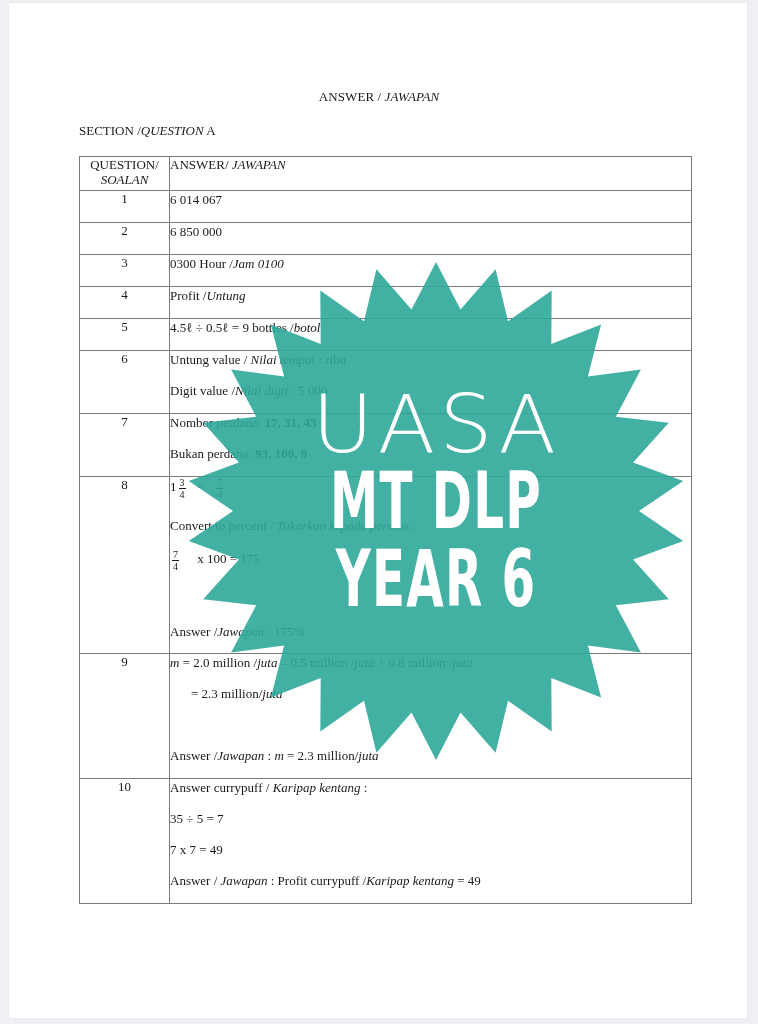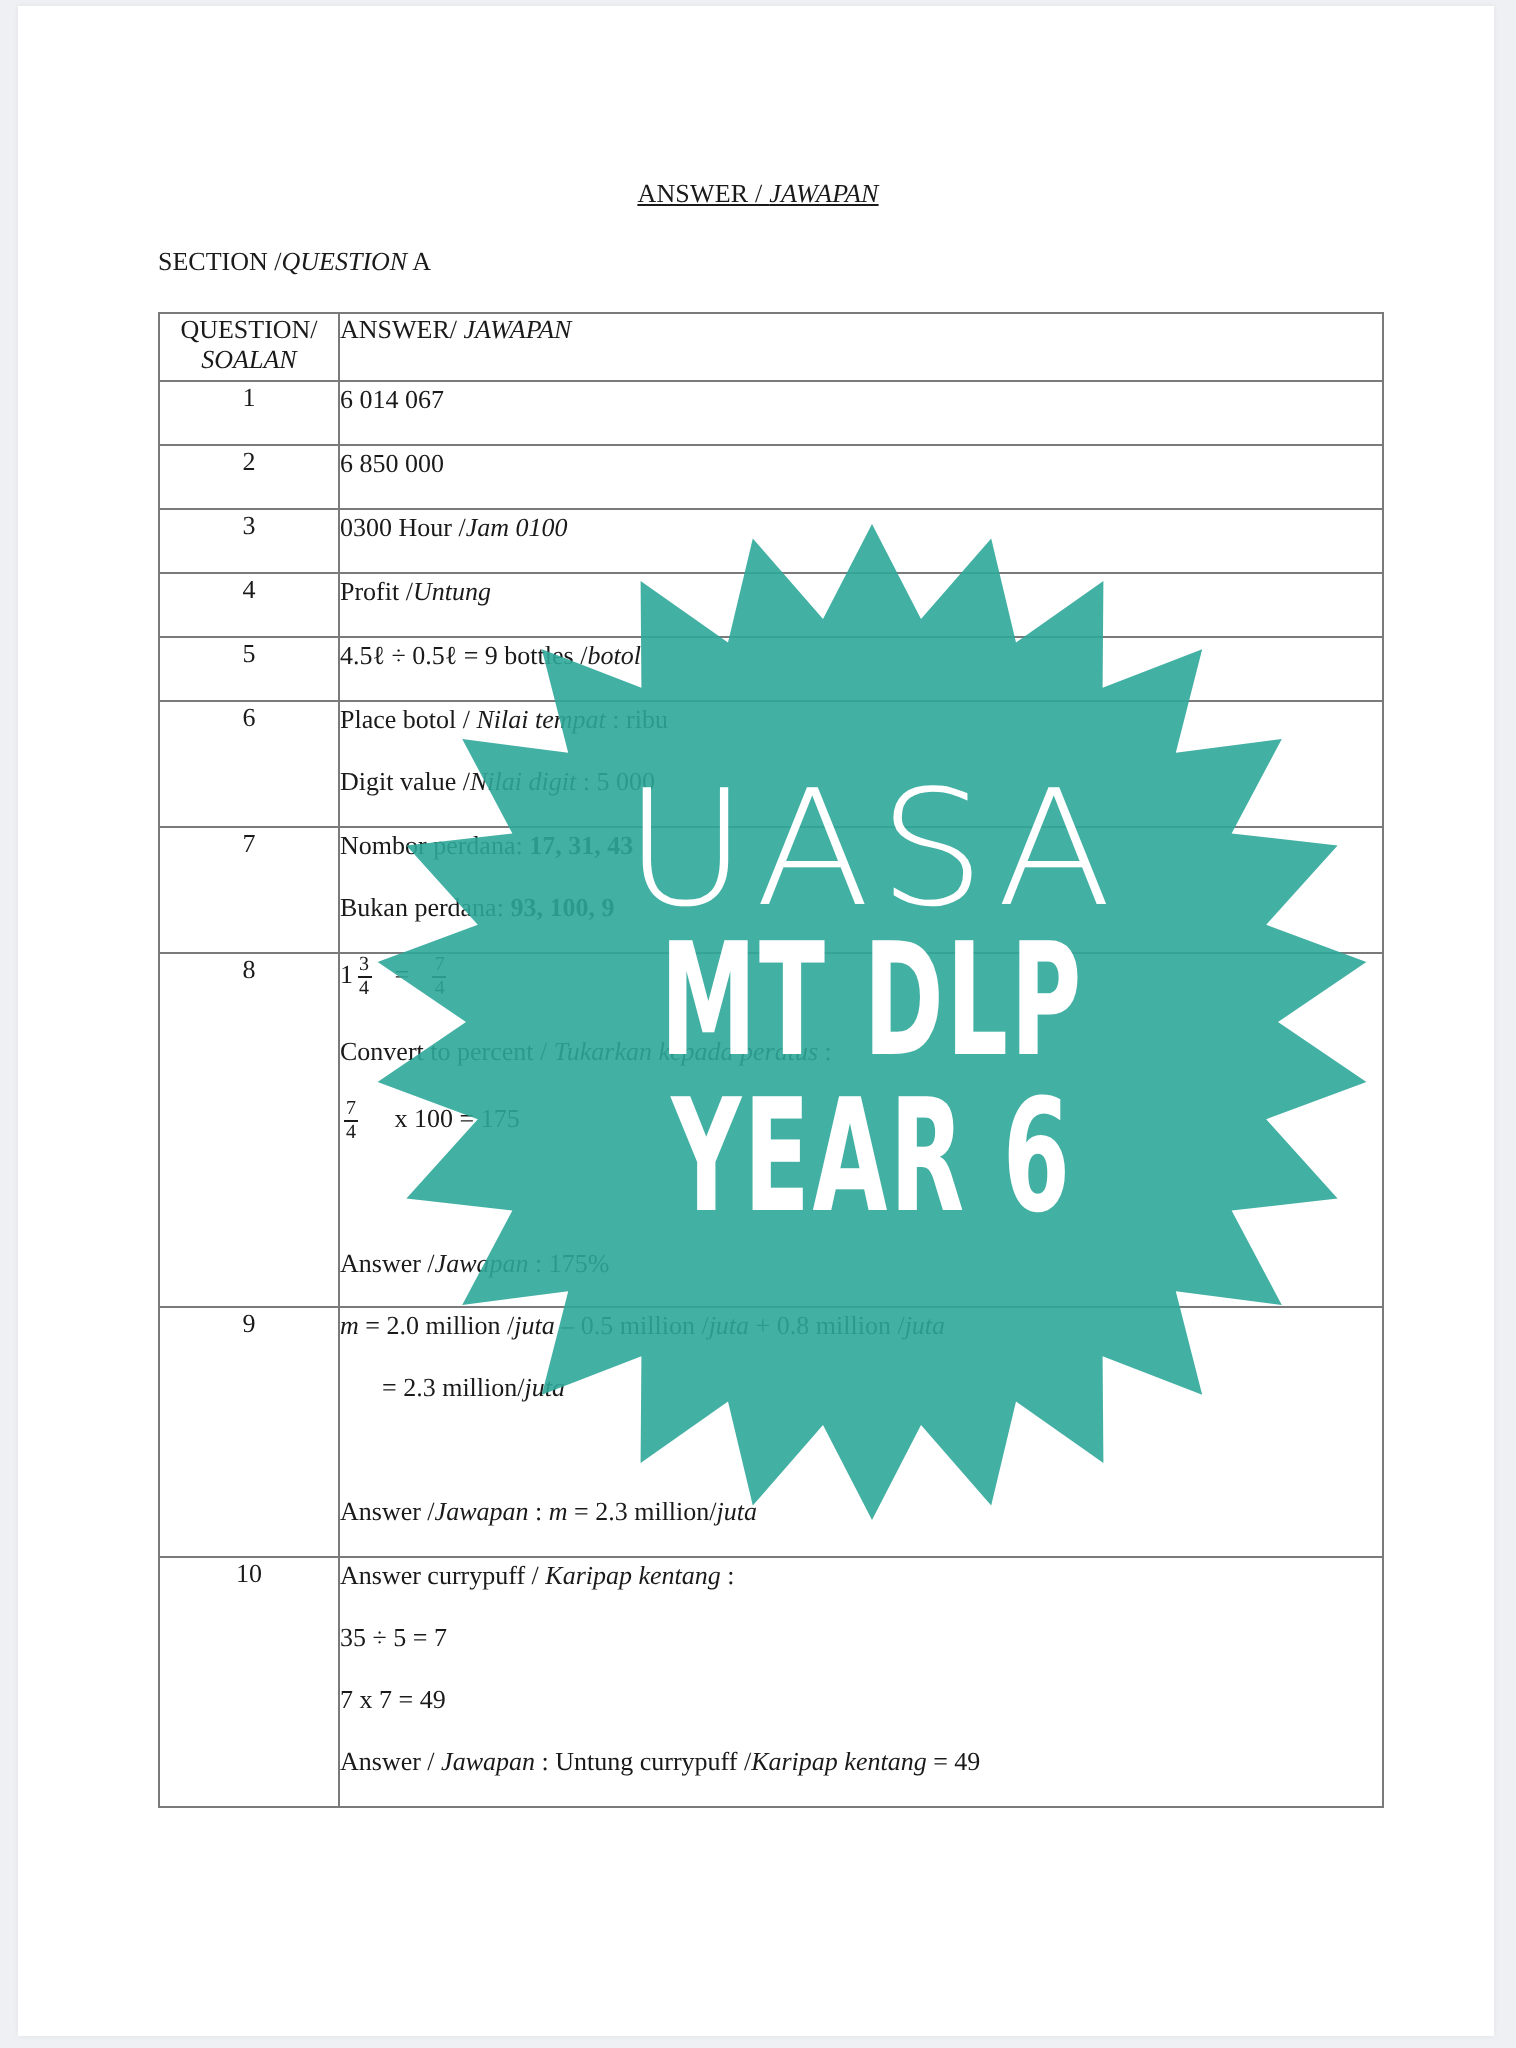--- a/index.html
+++ b/index.html
@@ -25,21 +25,20 @@
     box-shadow: 0 0 3px rgba(0,0,0,0.06);
   }
   .doc-title {
     position: absolute;
     left: 0;
     width: 758px;
     top: 89px;
     text-align: center;
     font-size: 13px;
     letter-spacing: 0.1px;
-    text-decoration: underline;
   }
   .section-heading {
     position: absolute;
     left: 79px;
     top: 123px;
     font-size: 13px;
   }
   table.answers {
     position: absolute;
     left: 79px;
@@ -168,21 +167,21 @@
   <tr>
     <td class="col-q">5</td>
     <td class="col-a">
           <div class="line"><span>4.5ℓ ÷ 0.5ℓ = 9 bottles /</span><i>botol</i></div>
         </td>
   </tr>
 
   <tr>
     <td class="col-q">6</td>
     <td class="col-a">
-      <div class="line"><span>Place botol / </span><i>Nilai tempat</i><span> : ribu</span></div>
+      <div class="line"><span>Untung value / </span><i>Nilai tempat</i><span> : ribu</span></div>
       <div class="line"><span>Digit value /</span><i>Nilai digit</i><span> : 5 000</span></div>
     </td>
   </tr>
 
   <tr>
     <td class="col-q">7</td>
     <td class="col-a">
       <div class="line"><span>Nombor perdana: </span><b>17, 31, 43</b></div>
       <div class="line"><span>Bukan perdana: </span><b>93, 100, 9</b></div>
     </td>
@@ -215,21 +214,21 @@
       <div class="line"><span>Answer /</span><i>Jawapan</i><span> : </span><i>m</i><span> = 2.3 million/</span><i>juta</i></div>
     </td>
   </tr>
 
   <tr>
     <td class="col-q">10</td>
     <td class="col-a">
       <div class="line"><span>Answer currypuff / </span><i>Karipap kentang</i><span> :</span></div>
       <div class="line">35 ÷ 5 = 7</div>
       <div class="line">7 x 7 = 49</div>
-      <div class="line"><span>Answer / </span><i>Jawapan</i><span> : Untung currypuff /</span><i>Karipap kentang</i><span> = 49</span></div>
+      <div class="line"><span>Answer / </span><i>Jawapan</i><span> : Profit currypuff /</span><i>Karipap kentang</i><span> = 49</span></div>
     </td>
   </tr>
 </tbody>
   </table>
 
 <svg class="badge" viewBox="0 0 758 1024" xmlns="http://www.w3.org/2000/svg">
   <polygon fill="#2fa79a" fill-opacity="0.9" points="436,262 460.5,309.5 495.6,269.2 508,321.2 551.7,290.5 551.3,343.9 601.1,324.6 587.9,376.4 640.9,369.5 615.8,416.7 668.8,422.7 633.1,462.4 683.2,481 639,511 683.2,541 633.1,559.6 668.8,599.3 615.8,605.3 640.9,652.5 587.9,645.6 601.1,697.4 551.3,678.1 551.7,731.5 508,700.8 495.6,752.8 460.5,712.5 436,760 411.5,712.5 376.4,752.8 364,700.8 320.3,731.5 320.7,678.1 270.9,697.4 284.1,645.6 231.1,652.5 256.2,605.3 203.2,599.3 238.9,559.6 188.8,541 233,511 188.8,481 238.9,462.4 203.2,422.7 256.2,416.7 231.1,369.5 284.1,376.4 270.9,324.6 320.7,343.9 320.3,290.5 364,321.2 376.4,269.2 411.5,309.5"></polygon>
 </svg>
 
 <div class="badge-text badge-line1">UASA</div>

